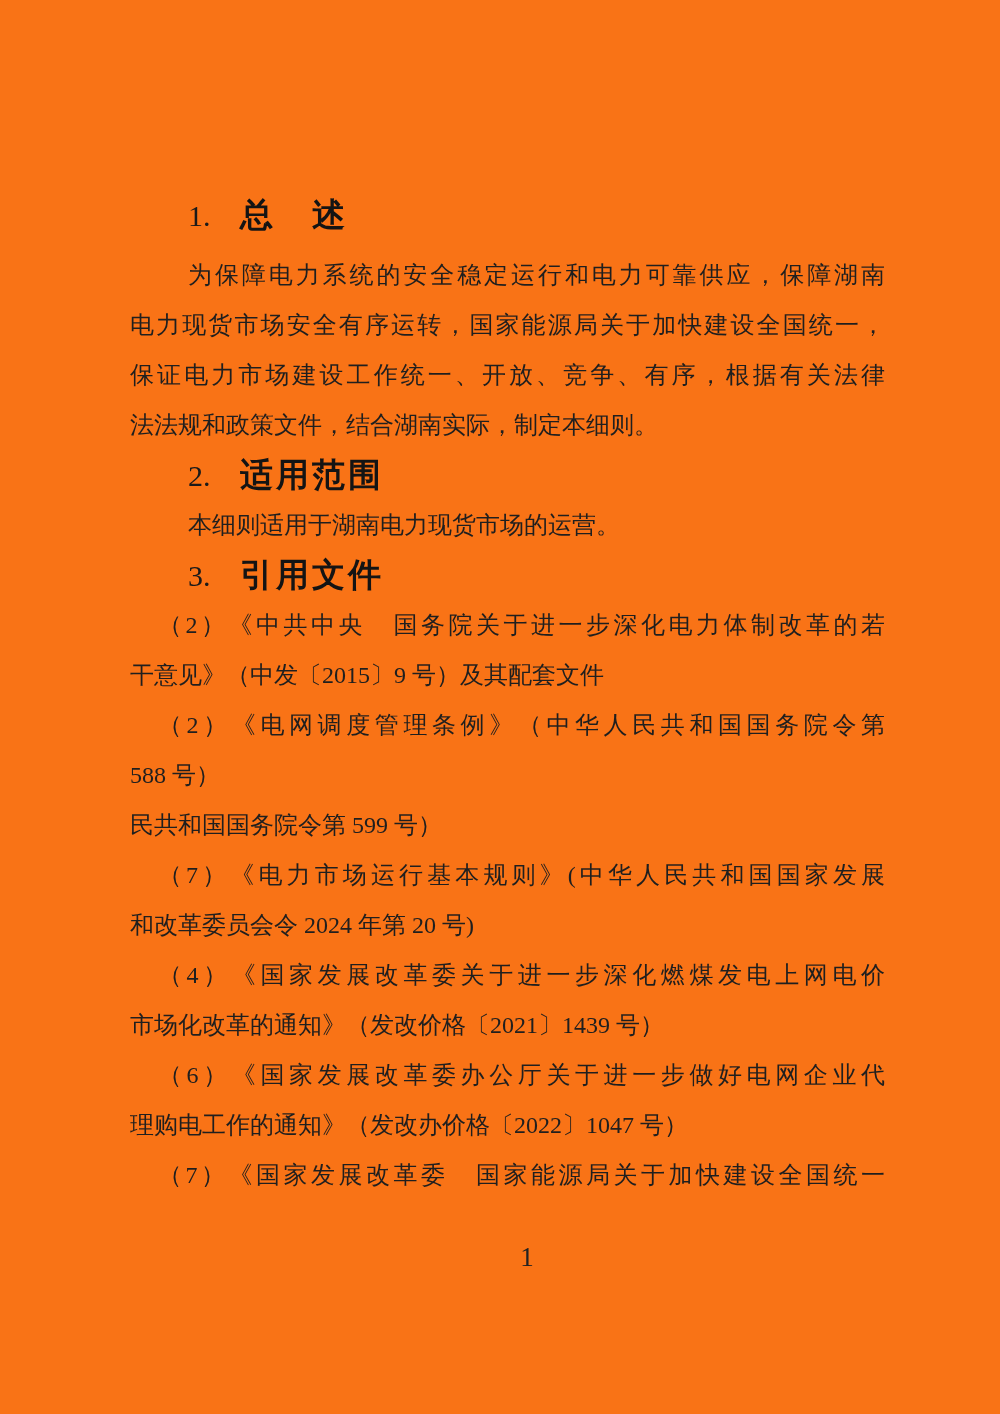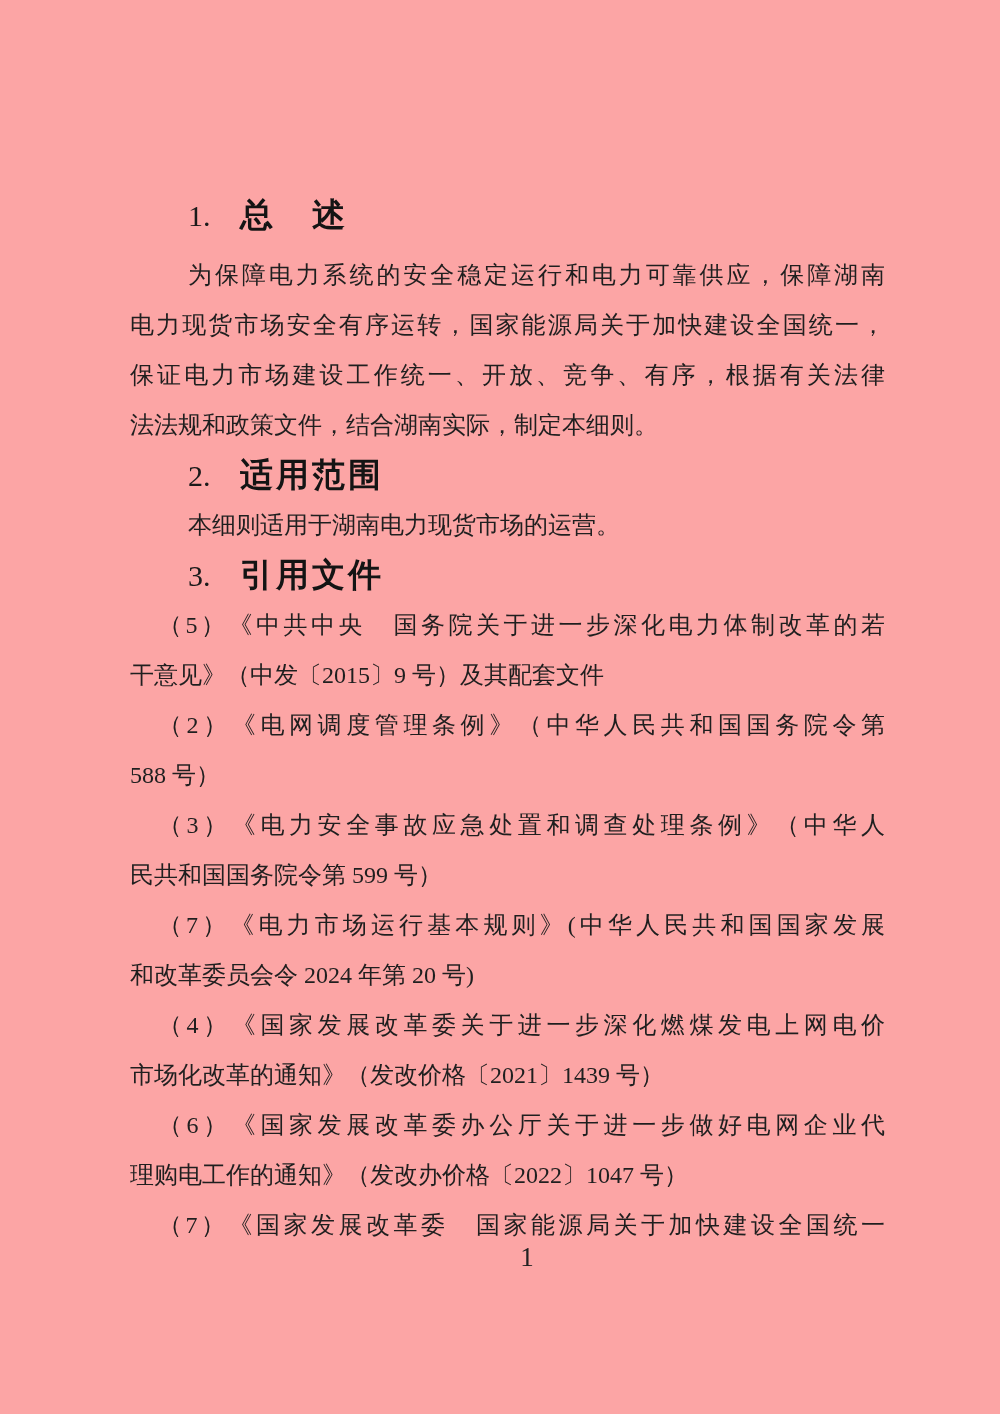--- a/index.html
+++ b/index.html
@@ -4,21 +4,21 @@
 <style>
   html, body {
     margin: 0;
     padding: 0;
     background: #ffffff;
   }
   .page {
     position: relative;
     width: 1000px;
     height: 1414px;
-    background: #fca5a5;
+    background: #f97316;
     overflow: hidden;
   }
   .content {
     position: absolute;
     left: 130px;
     top: 190px;
     width: 755px;
   }
   .line {
     font-family: Liberation Serif, serif;
@@ -86,27 +86,26 @@
     <div class="heading">
       <span class="num">2.</span><span class="title">适用范围</span>
     </div>
 
     <div class="line indent">本细则适用于湖南电力现货市场的运营。</div>
 
     <div class="heading">
       <span class="num">3.</span><span class="title">引用文件</span>
     </div>
 
-    <div class="line fill item">（5）《中共中央　国务院关于进一步深化电力体制改革的若</div>
+    <div class="line fill item">（2）《中共中央　国务院关于进一步深化电力体制改革的若</div>
     <div class="line">干意见》（中发〔2015〕9 号）及其配套文件</div>
 
     <div class="line fill item">（2）《电网调度管理条例》（中华人民共和国国务院令第</div>
     <div class="line">588 号）</div>
 
-    <div class="line fill item">（3）《电力安全事故应急处置和调查处理条例》（中华人</div>
     <div class="line">民共和国国务院令第 599 号）</div>
 
     <div class="line fill item">（7）《电力市场运行基本规则》(中华人民共和国国家发展</div>
     <div class="line">和改革委员会令 2024 年第 20 号)</div>
 
     <div class="line fill item">（4）《国家发展改革委关于进一步深化燃煤发电上网电价</div>
     <div class="line">市场化改革的通知》（发改价格〔2021〕1439 号）</div>
 
     <div class="line fill item">（6）《国家发展改革委办公厅关于进一步做好电网企业代</div>
     <div class="line">理购电工作的通知》（发改办价格〔2022〕1047 号）</div>

